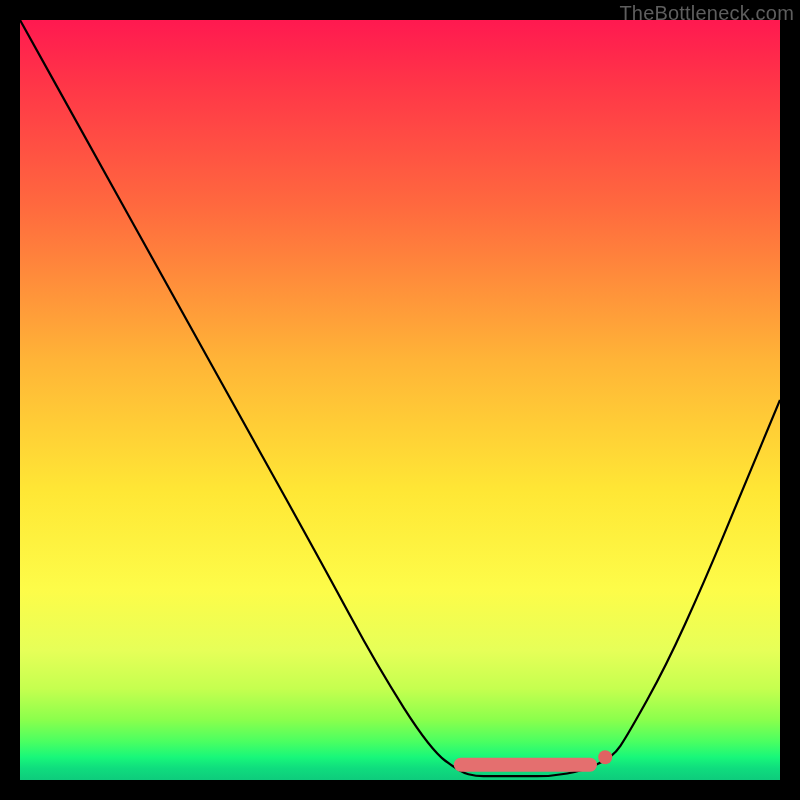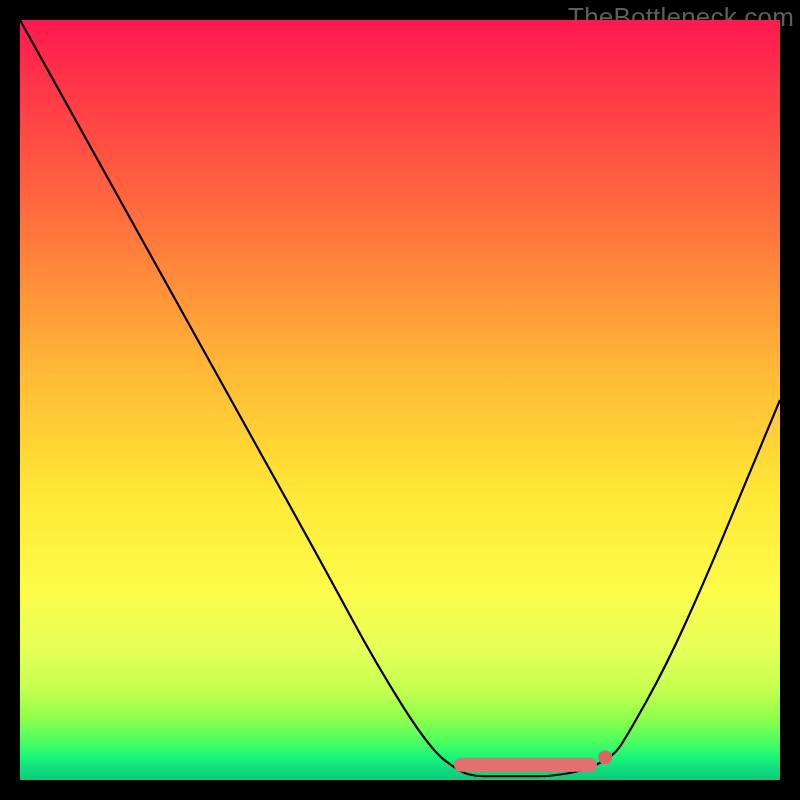--- a/index.html
+++ b/index.html
@@ -48,21 +48,21 @@
     top: 0;
     width: 760px;
     height: 760px;
     pointer-events: none;
   }
   .watermark {
     position: absolute;
     top: 2px;
     right: 6px;
     color: #5e5e5e;
-    font-size: 26px;
+    font-size: 20px;
     font-weight: 500;
     letter-spacing: 0.2px;
   }
 </style>
 </head>
 <body>
 
 <div class="outer">
 
   <div class="watermark">TheBottleneck.com</div>

